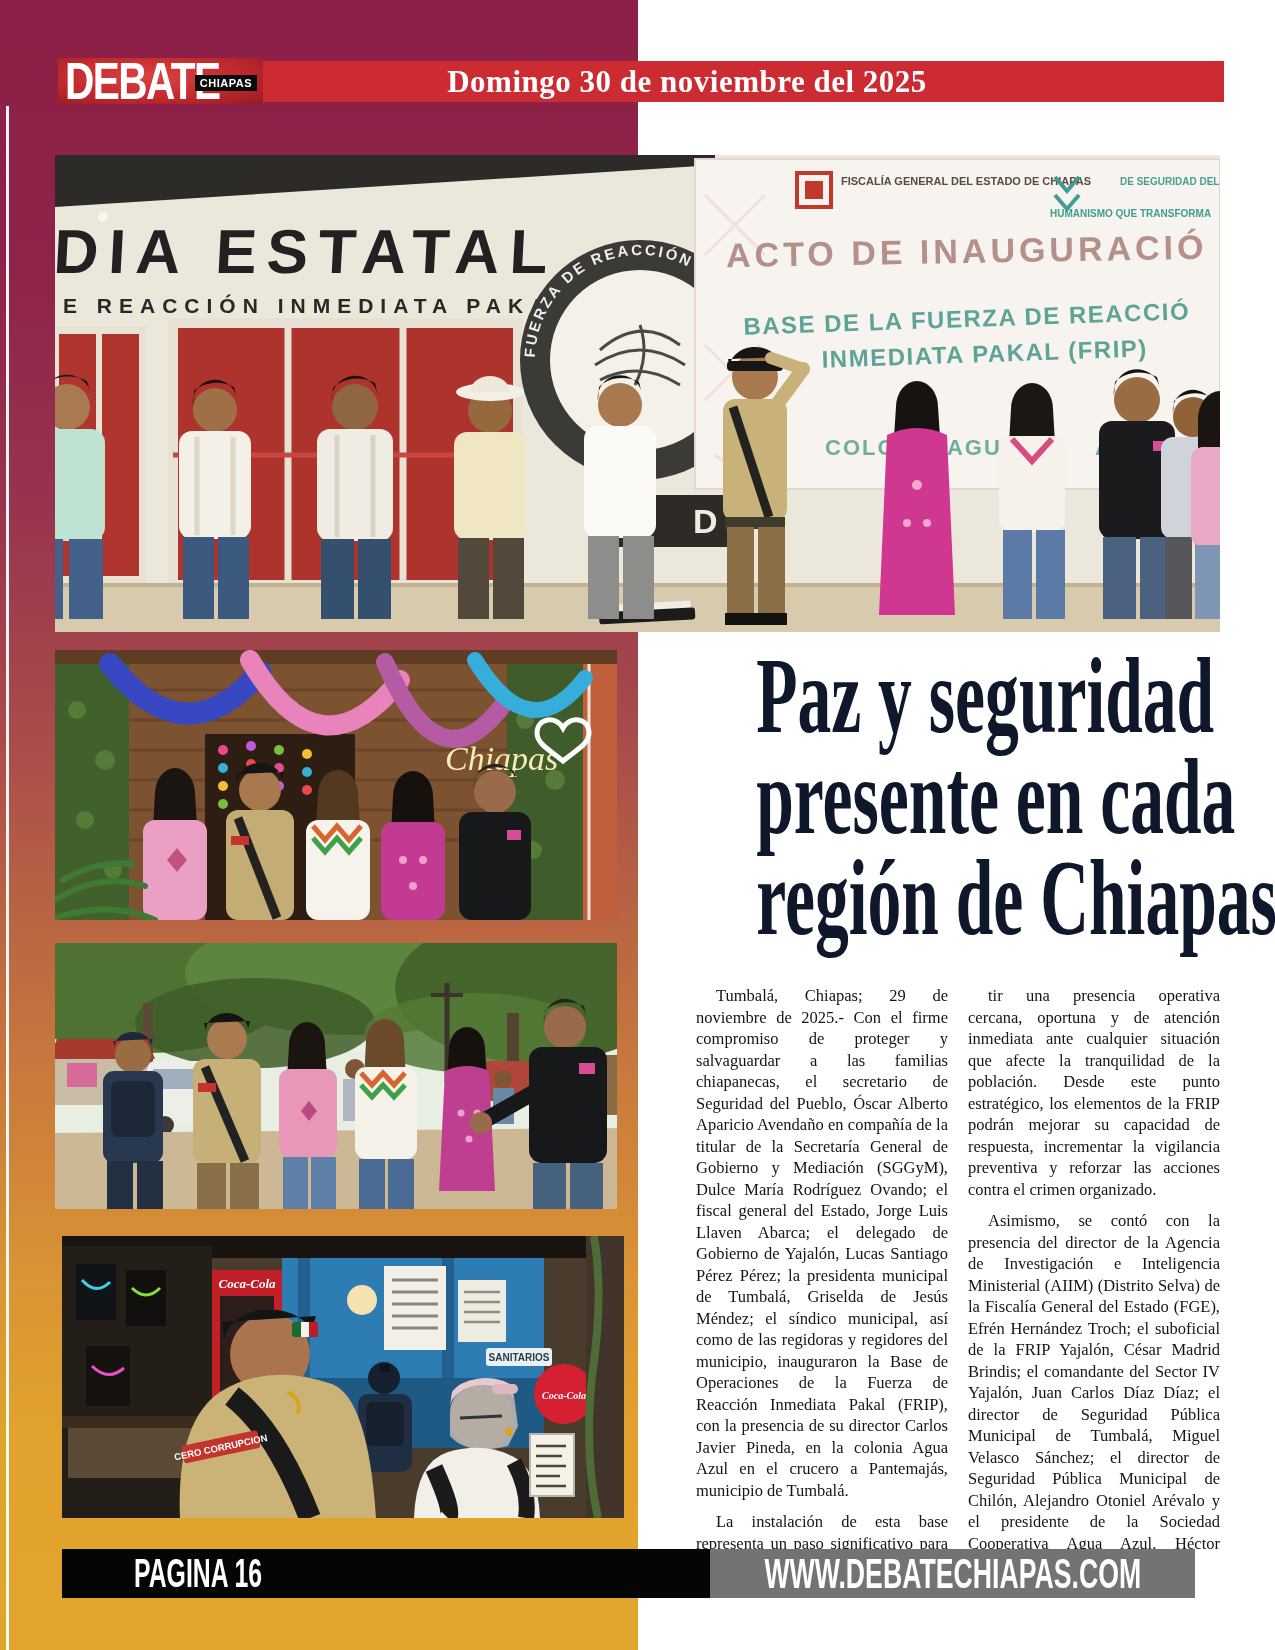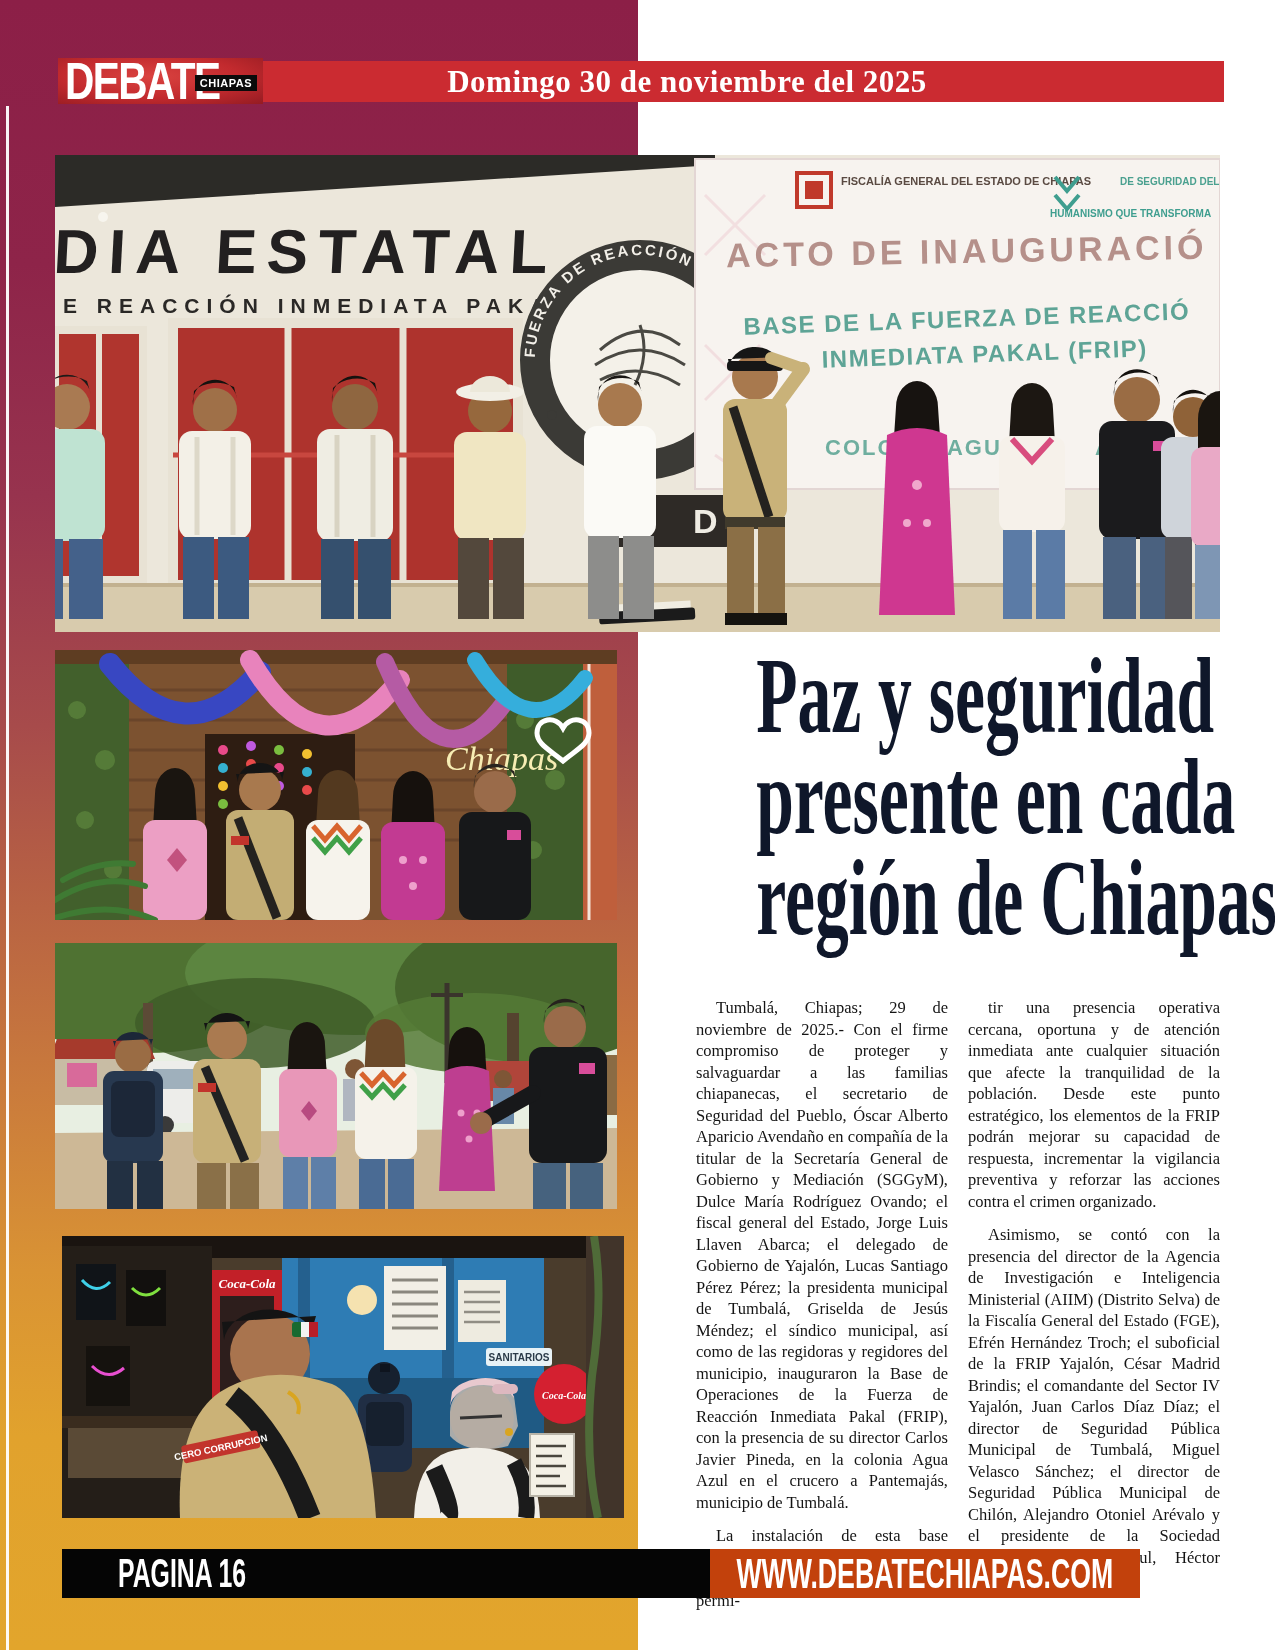--- a/index.html
+++ b/index.html
@@ -38,29 +38,29 @@
 
   
   #headline{left:645px;top:645px;width:585px;text-align:center;color:#0f172a;}
   .hl-line{font-weight:700;font-size:109px;line-height:101px;white-space:nowrap;
     transform:scaleX(.62);transform-origin:50% 50%;}
 
   
   #article{left:696px;top:985px;width:524px;display:flex;gap:20px;
     font-size:16.5px;line-height:21.5px;color:#141414;text-align:justify;}
   #article .col{width:252px;}
-  #article p{margin:12px 0 10px 0;text-indent:20px;}
+  #article p{margin:0 0 10px 0;text-indent:20px;}
 
   
   #footer-black{left:62px;top:1549px;width:648px;height:49px;background:#050505;
-    display:flex;align-items:center;}
+    display:flex;align-items:center;padding-left:16px;}
   #footer-page{color:#fff;font-family:"Liberation Sans",sans-serif;font-weight:700;
     font-size:40px;transform:scaleX(.62);transform-origin:0 50%;margin-left:56px;
     white-space:nowrap;letter-spacing:0px;}
-  #footer-gray{left:710px;top:1549px;width:430px;height:49px;background:#c2410c;
+  #footer-gray{left:710px;top:1549px;width:485px;height:49px;background:#737373;
     display:flex;align-items:center;justify-content:center;}
   #footer-url{color:#fff;font-family:"Liberation Sans",sans-serif;font-weight:700;
     font-size:43px;transform:scaleX(.62);transform-origin:50% 50%;white-space:nowrap;}
 </style>
 </head>
 <body>
 
 <div id="band" class="abs"></div>
 <div id="pinstripe" class="abs"></div>
 

